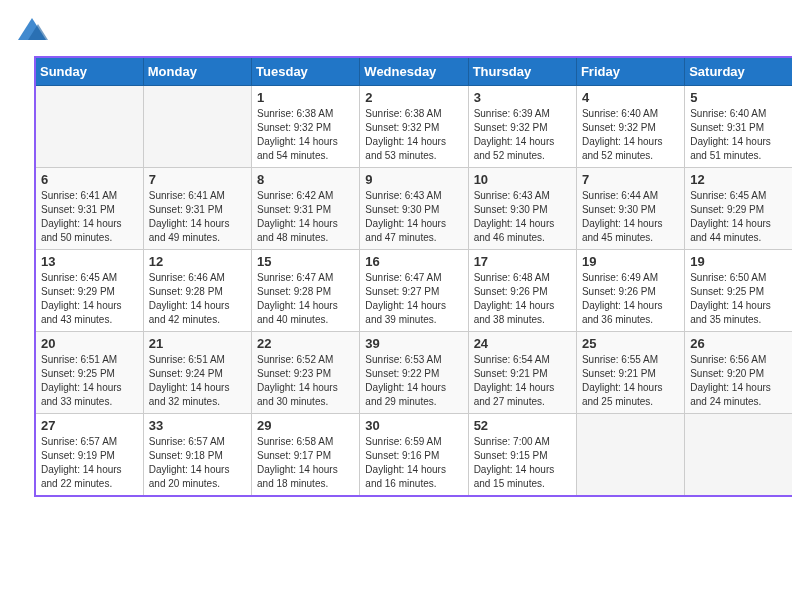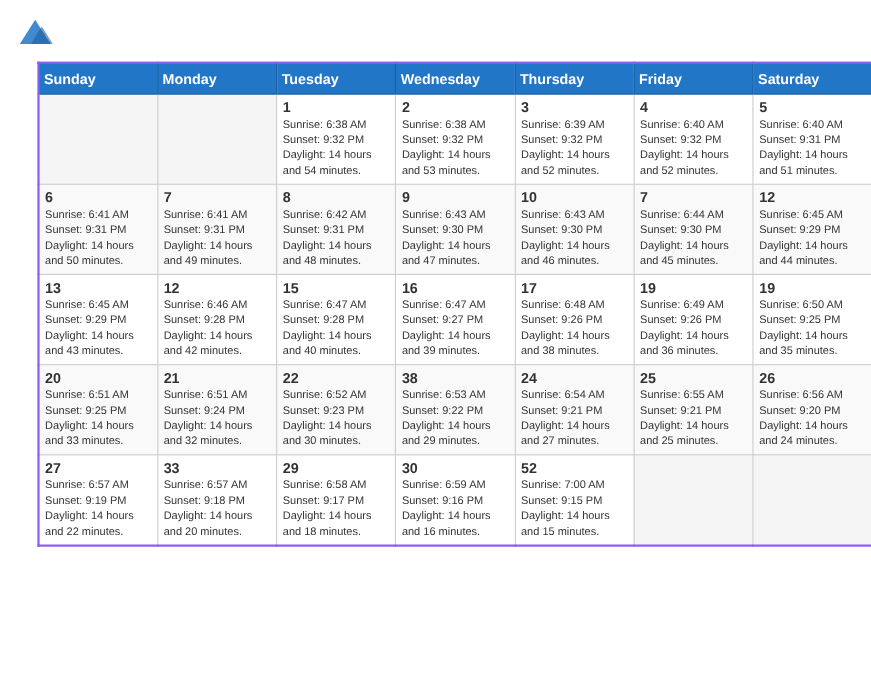--- a/index.html
+++ b/index.html
@@ -211,21 +211,21 @@
         </td>
         <td>
           <span class="day-number">21</span>
           <div class="cell-text">Sunrise: 6:51 AM<br>Sunset: 9:24 PM<br>Daylight: 14 hours and 32 minutes.</div>
         </td>
         <td>
           <span class="day-number">22</span>
           <div class="cell-text">Sunrise: 6:52 AM<br>Sunset: 9:23 PM<br>Daylight: 14 hours and 30 minutes.</div>
         </td>
         <td>
-          <span class="day-number">38</span>
+          <span class="day-number">39</span>
           <div class="cell-text">Sunrise: 6:53 AM<br>Sunset: 9:22 PM<br>Daylight: 14 hours and 29 minutes.</div>
         </td>
         <td>
           <span class="day-number">24</span>
           <div class="cell-text">Sunrise: 6:54 AM<br>Sunset: 9:21 PM<br>Daylight: 14 hours and 27 minutes.</div>
         </td>
         <td>
           <span class="day-number">25</span>
           <div class="cell-text">Sunrise: 6:55 AM<br>Sunset: 9:21 PM<br>Daylight: 14 hours and 25 minutes.</div>
         </td>

